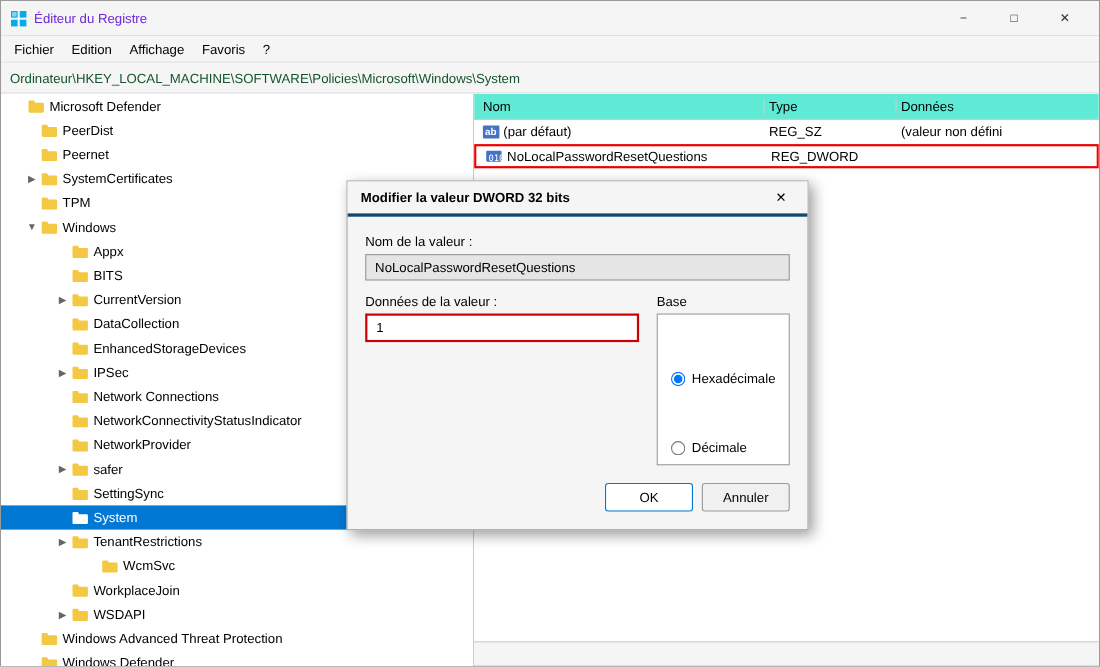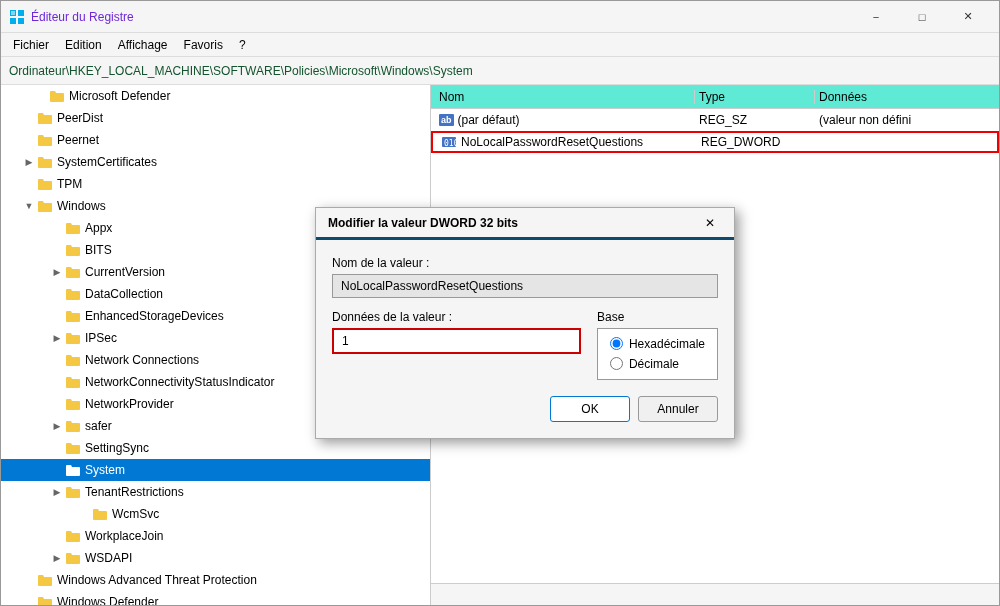--- a/index.html
+++ b/index.html
@@ -311,24 +311,25 @@
       display: flex;
       flex-direction: column;
       gap: 6px;
       border: 1px solid #999;
       padding: 8px 12px;
       background: #fff;
     }
 
     .radio-label {
       display: flex;
-      align-items: flex-start;
+      align-items: center;
       gap: 6px;
       font-size: 12px;
       cursor: pointer;
+      margin-top: 43px;
     }
 
     .dialog-buttons {
       display: flex;
       justify-content: flex-end;
       gap: 8px;
       margin-top: 16px;
     }
 
     .dialog-btn {
@@ -390,21 +391,21 @@
     </div>
 
     <div class="address-bar">
       <span>Ordinateur\HKEY_LOCAL_MACHINE\SOFTWARE\Policies\Microsoft\Windows\System</span>
     </div>
 
     <div class="main-content">
 
       <div class="tree-panel">
 
-        <div class="tree-item" style="padding-left:32px">
+        <div class="tree-item" style="padding-left:8px">
           <span class="expand-arrow">&nbsp;</span>
           <span class="folder-icon">
             <svg width="16" height="14" viewBox="0 0 16 14">
               <path d="M1 3 Q1 2 2 2 L6 2 L7 4 L14 4 Q15 4 15 5 L15 12 Q15 13 14 13 L2 13 Q1 13 1 12Z" fill="#f4c842"></path>
             </svg>
           </span>
           <span>Microsoft Defender</span>
         </div>
 
         <div class="tree-item" style="padding-left:20px">

